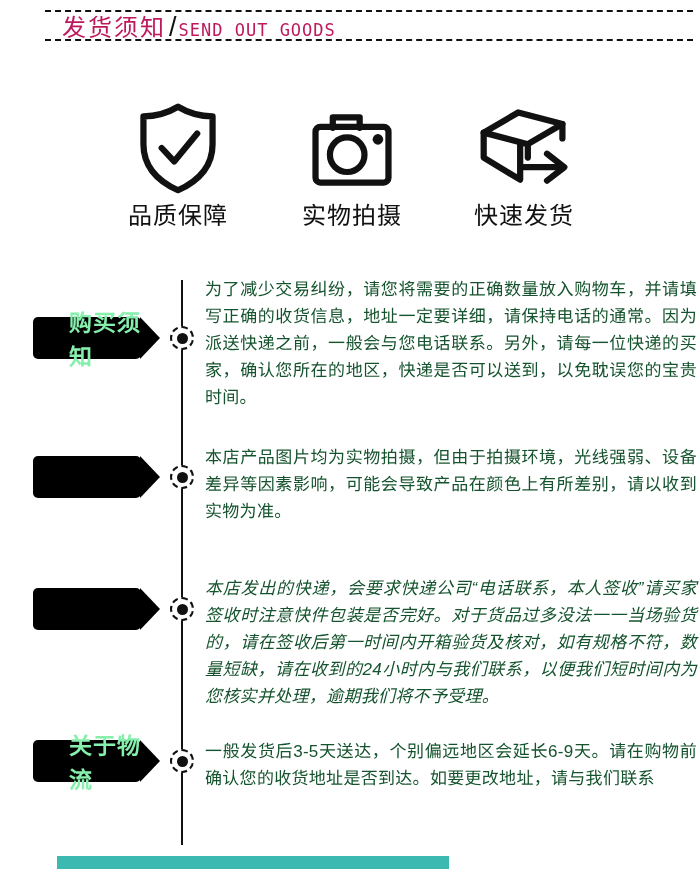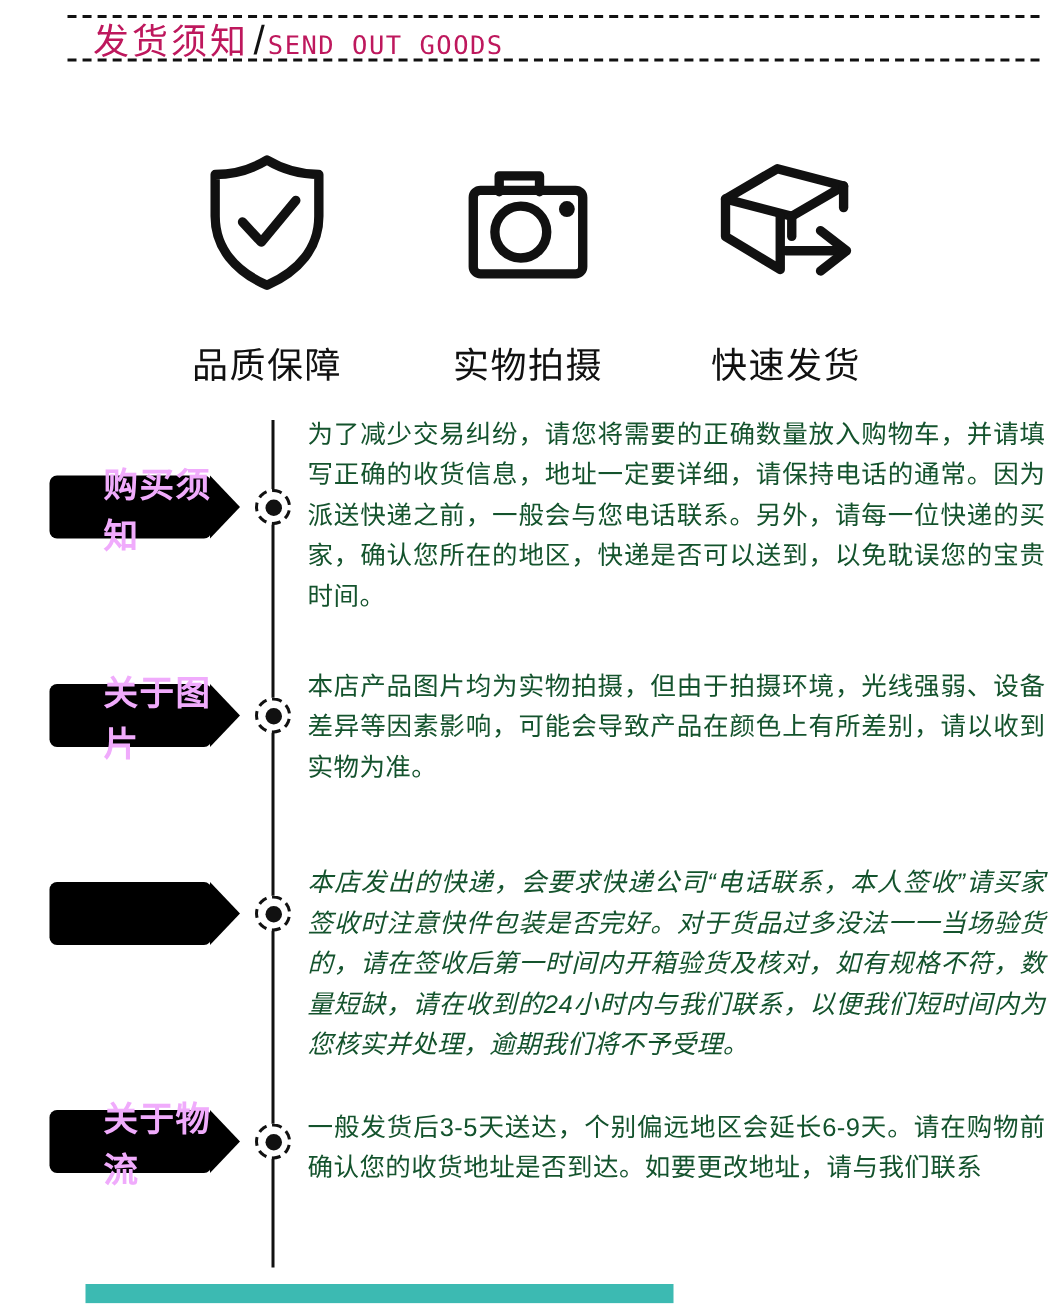--- a/index.html
+++ b/index.html
@@ -11,35 +11,35 @@
     border-top:2px dashed #111;border-bottom:2px dashed #111;
     display:flex;align-items:baseline;padding-left:17px;box-sizing:border-box;}
   .title-zh{font-size:24px;letter-spacing:2px;color:#be185d;line-height:29px;}
   .title-slash{font-size:27px;font-weight:300;margin:0 2px 0 3px;color:#111;}
   .title-en{font-family:"DejaVu Sans Mono","Liberation Mono",monospace;
     font-size:17px;letter-spacing:1px;color:#be185d;}
 
   
   .feature{position:absolute;top:100px;width:120px;text-align:center;}
   .feature svg{display:block;margin:0 auto;}
-  .feature .f-label{display:block;margin-top:28px;font-size:24px;letter-spacing:1px;color:#111;}
+  .feature .f-label{display:block;margin-top:0;font-size:24px;letter-spacing:1px;color:#111;}
   #feat-0{left:118px;} #feat-1{left:292px;} #feat-2{left:464px;}
   .icon-stroke{fill:none;stroke:#111;stroke-width:6.5;stroke-linecap:round;stroke-linejoin:round;}
 
   
   .timeline{position:absolute;left:181px;top:280px;width:2px;height:565px;background:#111;}
   .bullet{position:absolute;left:170px;width:20px;height:20px;border:2px dashed #111;
     border-radius:50%;background:#fff;display:flex;align-items:center;justify-content:center;}
   .bullet-dot{width:11px;height:11px;background:#111;border-radius:50%;}
 
   
   .note{display:contents;}
   .tag{position:absolute;left:33px;width:108px;height:42px;background:#000;border-radius:5px;
     display:flex;align-items:center;justify-content:center;}
-  .tag-text{color:#f0abfc;font-size:23px;font-weight:bold;letter-spacing:1px;margin-left:36px;}
+  .tag-text{color:#86efac;font-size:23px;font-weight:bold;letter-spacing:1px;margin-left:36px;}
   .tag-arrow{position:absolute;left:107px;top:0;width:0;height:0;
     border-top:21px solid transparent;border-bottom:21px solid transparent;border-left:20px solid #000;}
   .body-text{position:absolute;left:205px;width:492px;margin:0;font-size:17px;line-height:27px;
     text-align:justify;color:#14532d;letter-spacing:.3px;}
 
   
   .s0 .tag{top:317px;} .s0 .bullet{top:326px;} .s0 .body-text{top:276px;}
   .s1 .tag{top:456px;} .s1 .bullet{top:465px;} .s1 .body-text{top:444px;}
   .s2 .tag{top:588px;} .s2 .bullet{top:597px;} .s2 .body-text{top:575px;font-style:italic;}
   .s3 .tag{top:740px;} .s3 .bullet{top:749px;} .s3 .body-text{top:738px;}
@@ -101,21 +101,20 @@
     </div>
     <span class="bullet">
         <span class="bullet-dot"></span>
       </span>
     <p class="body-text">为了减少交易纠纷，请您将需要的正确数量放入购物车，并请填写正确的收货信息，地址一定要详细，请保持电话的通常。因为派送快递之前，一般会与您电话联系。另外，请每一位快递的买家，确认您所在的地区，快递是否可以送到，以免耽误您的宝贵时间。</p>
   </section>
 
   
   <section class="note s1">
     <div class="tag">
-      <span class="tag-text">关于图片</span>
       <span class="tag-arrow"></span>
     </div>
     <span class="bullet">
         <span class="bullet-dot"></span>
       </span>
     <p class="body-text">本店产品图片均为实物拍摄，但由于拍摄环境，光线强弱、设备差异等因素影响，可能会导致产品在颜色上有所差别，请以收到实物为准。</p>
   </section>
 
   
   <section class="note s2">

